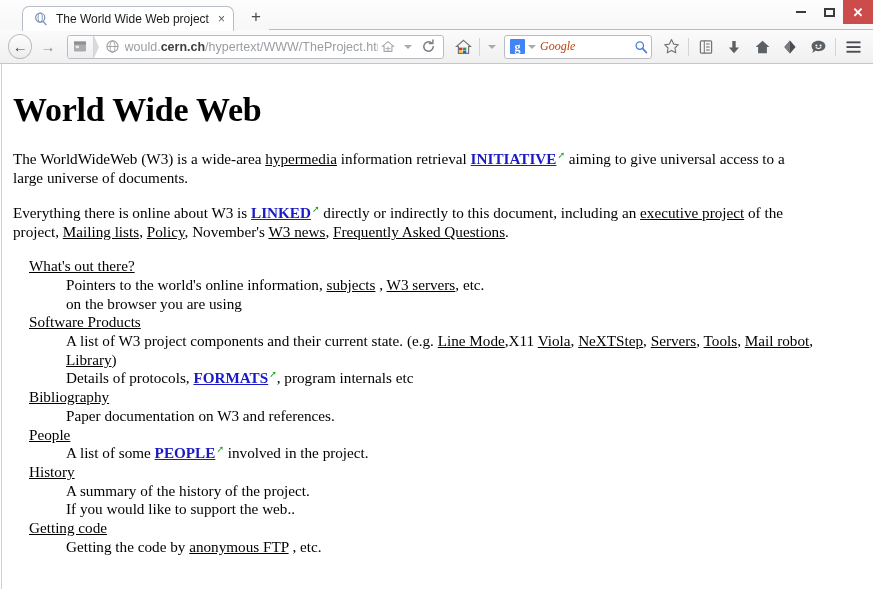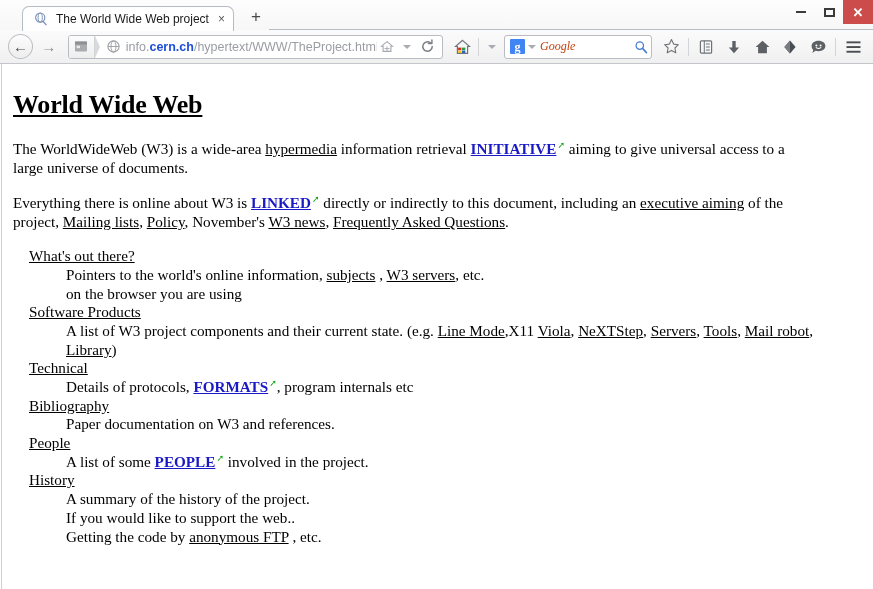--- a/index.html
+++ b/index.html
@@ -156,21 +156,21 @@
   }
   .urltext {
     font-size: 12.5px;
     color: #9a9da2;
     white-space: nowrap;
     flex: 1 1 auto;
     overflow: hidden;
     font-family: "Liberation Sans", sans-serif;
     cursor: text;
   }
-  .urltext b { color: #1d4ed8; font-weight: bold; }
+  .urltext b { color: #404040; font-weight: bold; }
   .url-right {
     display: flex; align-items: center;
     padding-right: 5px;
     flex: 0 0 auto;
   }
   .url-icon {
     width: 20px; height: 22px;
     display: flex; align-items: center; justify-content: center;
     cursor: pointer;
   }
@@ -252,25 +252,24 @@
     flex: 1 1 auto;
     padding: 18px 12px 0 11px;
     font-family: "Liberation Serif", serif;
     color: #000;
     font-size: 15.2px;
     line-height: 1.27;
     overflow: hidden;
   }
   h1.page-title {
     font-family: "Liberation Serif", serif;
-    font-size: 26px;
+    font-size: 34px;
     font-weight: bold;
     margin: 6px 0 18px 0;
     letter-spacing: -0.2px;
-    text-decoration: underline;
   }
   p.para {
     margin: 0 0 15px 0;
     max-width: 800px;
   }
   a.lnk {
     color: #000000;
     text-decoration: underline;
   }
   a.lnk.strong {
@@ -350,21 +349,21 @@
         </svg>
       </div>
       <span class="id-chevron"></span>
       <span class="globe-wrap">
         <svg width="13" height="13" viewBox="0 0 13 13">
           <circle cx="6.5" cy="6.5" r="5.6" fill="none" stroke="#9b9ea2" stroke-width="1.1"></circle>
           <ellipse cx="6.5" cy="6.5" rx="2.5" ry="5.6" fill="none" stroke="#9b9ea2" stroke-width=".9"></ellipse>
           <line x1="1" y1="6.5" x2="12" y2="6.5" stroke="#9b9ea2" stroke-width=".9"></line>
         </svg>
       </span>
-      <span class="urltext"><span>info.</span><b>cern.ch</b><span>/hypertext/WWW/TheProject.html</span></span>
+      <span class="urltext"><span>would.</span><b>cern.ch</b><span>/hypertext/WWW/TheProject.html</span></span>
       <span class="url-right">
         <span class="url-icon">
           <svg width="14" height="13" viewBox="0 0 14 13">
             <path d="M7 1.6 L12.4 6.2 H10.9 V11.4 H3.1 V6.2 H1.6 Z" fill="none" stroke="#a4a7ab" stroke-width="1.1"></path>
             <line x1="7" y1="6.4" x2="7" y2="11.4" stroke="#a4a7ab" stroke-width=".9"></line>
             <line x1="4.4" y1="8.6" x2="9.6" y2="8.6" stroke="#a4a7ab" stroke-width=".9"></line>
           </svg>
         </span>
         <span class="url-icon">
           <span class="mini-chevron"></span>
@@ -462,21 +461,21 @@
 
       <p class="para"><span>The WorldWideWeb (W3) is a wide-area</span>
         <a class="lnk" href="#">hypermedia</a>
         <span>information retrieval</span>
         <a class="lnk strong" href="#">INITIATIVE</a><span class="extico">➚</span>
         <span>aiming to give universal access to a large universe of documents.</span></p>
 
       <p class="para"><span>Everything there is online about W3 is</span>
         <a class="lnk strong" href="#">LINKED</a><span class="extico">➚</span>
         <span>directly or indirectly to this document, including an</span>
-        <a class="lnk" href="#">executive aiming</a>
+        <a class="lnk" href="#">executive project</a>
         <span>of the project,</span>
         <a class="lnk" href="#">Mailing lists</a><span>,</span>
         <a class="lnk" href="#">Policy</a><span>, November's</span>
         <a class="lnk" href="#">W3 news</a><span>,</span>
         <a class="lnk" href="#">Frequently Asked Questions</a><span>.</span></p>
 
       <dl class="dirlist">
 
         <dt><a class="lnk" href="#">What's out there?</a></dt>
         <dd><span>Pointers to the world's online information,</span>
@@ -489,37 +488,37 @@
         <dt><a class="lnk" href="#">Software Products</a></dt>
         <dd><span>A list of W3 project components and their current state. (e.g.</span>
           <a class="lnk" href="#">Line Mode</a><span>,X11</span>
           <a class="lnk" href="#">Viola</a><span>,</span>
           <a class="lnk" href="#">NeXTStep</a><span>,</span>
           <a class="lnk" href="#">Servers</a><span>,</span>
           <a class="lnk" href="#">Tools</a><span>,</span>
           <a class="lnk" href="#">Mail robot</a><span>,</span>
           <a class="lnk" href="#">Library</a><span>)</span></dd>
 
-        <dt><a class="lnk" href="#">Technical</a></dt>
         <dd><span>Details of protocols,</span>
           <a class="lnk strong" href="#">FORMATS</a><span class="extico">➚</span><span>, program internals etc</span></dd>
 
         <dt><a class="lnk" href="#">Bibliography</a></dt>
         <dd>Paper documentation on W3 and references.</dd>
 
         <dt><a class="lnk" href="#">People</a></dt>
         <dd><span>A list of some</span>
           <a class="lnk strong" href="#">PEOPLE</a><span class="extico">➚</span>
           <span>involved in the project.</span></dd>
 
         <dt><a class="lnk" href="#">History</a></dt>
         <dd>A summary of the history of the project.</dd>
 
         <dd>If you would like to support the web..</dd>
 
+        <dt><a class="lnk" href="#">Getting code</a></dt>
         <dd><span>Getting the code by</span>
           <a class="lnk" href="#">anonymous FTP</a>
           <span>, etc.</span></dd>
 
       </dl>
     </div>
   </div>
 </div>
 
 </body></html>

